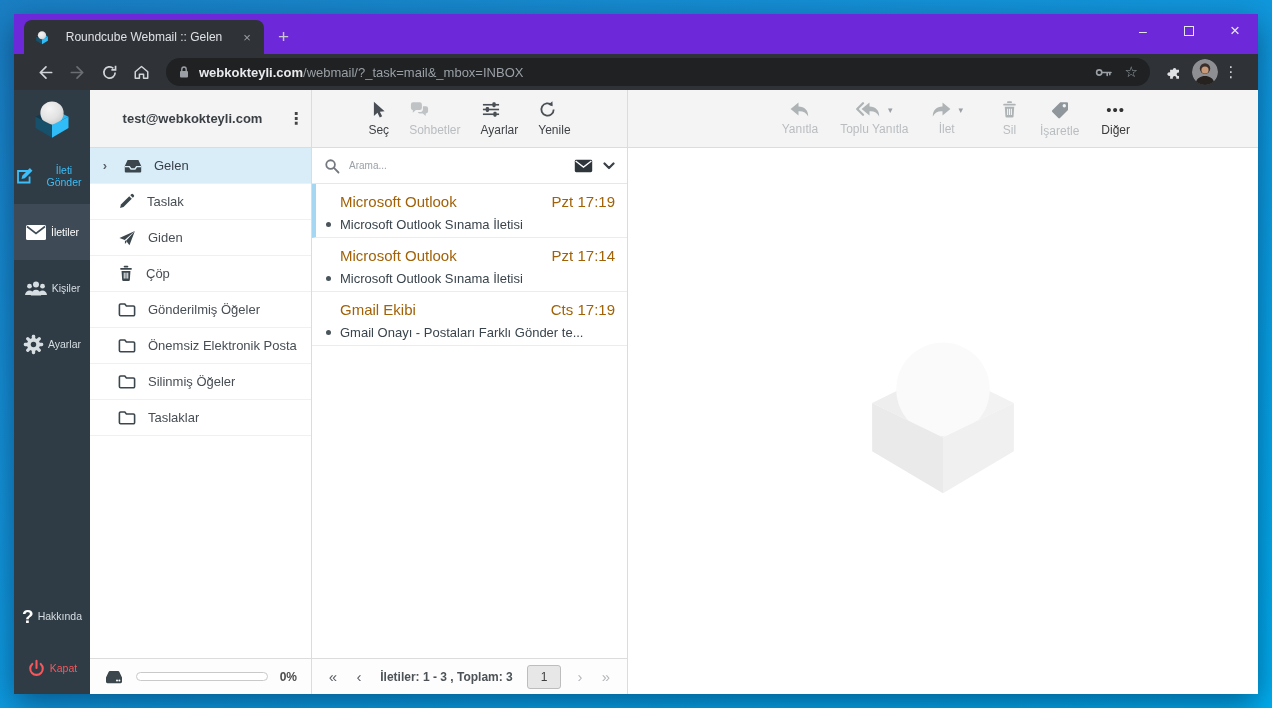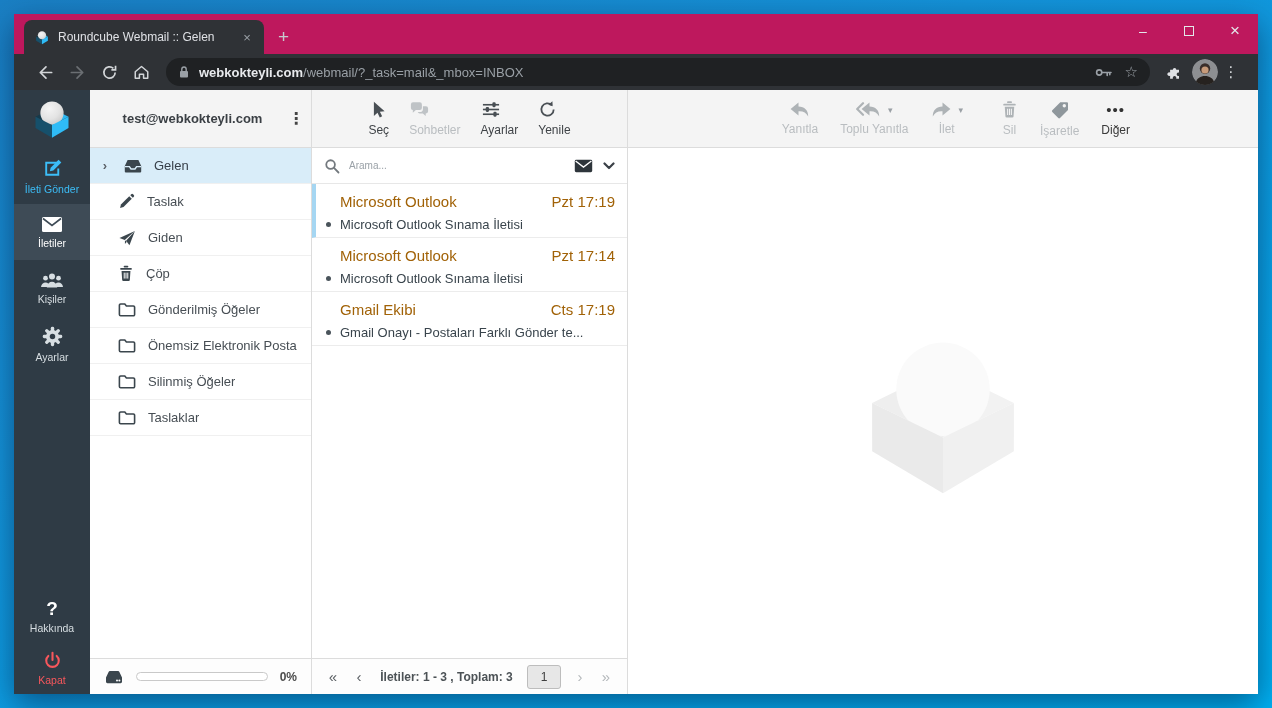--- a/index.html
+++ b/index.html
@@ -4,21 +4,21 @@
 <style>
   * { margin:0; padding:0; box-sizing:border-box; }
   html,body { width:1272px; height:708px; overflow:hidden;
     font-family:"Liberation Sans","DejaVu Sans",sans-serif; }
   body { background:linear-gradient(155deg,#1a7fc4 0%,#1492d8 35%,#06a6ea 75%,#00aff0 100%); position:relative; }
 
   .window { position:absolute; left:14px; top:14px; width:1244px; height:680px;
     display:flex; flex-direction:column; box-shadow:0 10px 30px rgba(0,0,30,.45); background:#fff; }
 
   
-  .titlebar { height:40px; background:#be185d; display:flex; align-items:flex-end; flex:none; }
+  .titlebar { height:40px; background:#6d28d9; display:flex; align-items:flex-end; flex:none;text-align:center; }
   .tab { margin-left:10px; width:240px; height:34px; background:#2f3236; border-radius:8px 8px 0 0;
     display:flex; align-items:center; gap:8px; padding:0 8px 0 10px; }
   .tab-title { flex:1; font-size:12px; color:#dfe1e5; white-space:nowrap; overflow:hidden; }
   .tab-close { color:#9aa0a6; font-size:13px; width:18px; height:18px; display:flex; align-items:center; justify-content:center; cursor:default; }
   .newtab { color:#c6cacd; font-size:19px; font-weight:400; margin:0 0 8px 14px; line-height:1; cursor:default; }
   .win-controls { margin-left:auto; display:flex; align-self:flex-start; }
   .wc { width:46px; height:34px; display:flex; align-items:center; justify-content:center; color:#e4e7ea; font-size:14px; cursor:default; }
   .wc .maxbox { width:10px; height:10px; border:1px solid #e4e7ea; display:block; }
 
   
@@ -33,21 +33,21 @@
   .star { font-size:15px; color:#9aa0a6; }
   .avatar { width:26px; height:26px; border-radius:50%; overflow:hidden; flex:none; }
   .menu3 { color:#d2d5d8; font-size:15px; width:22px; text-align:center; }
 
   
   .app { flex:1; display:flex; min-height:0; background:#fff; }
 
   
   .sidebar { width:76px; background:#2f3b45; display:flex; flex-direction:column; text-align:center; flex:none; }
   .side-logo { height:58px; display:flex; align-items:center; justify-content:center; flex:none; }
-  .side-item { height:56px; display:flex; flex-direction:column; align-items:center; justify-content:center; gap:4px;
+  .side-item { height:56px; display:flex; align-items:center; justify-content:center; gap:4px;
     font-size:10.5px; color:#d7dee2; cursor:default; }
   .side-item svg { display:block; }
   .side-item.compose { color:#3cbef8; }
   .side-item.active { background:#3e4b56; color:#fff; }
   .side-spacer { flex:1; }
   .side-item.small { height:52px; }
   .side-item.danger { color:#f8575c; }
   .qmark { font-size:19px; font-weight:bold; color:#fff; line-height:1; }
 
   

